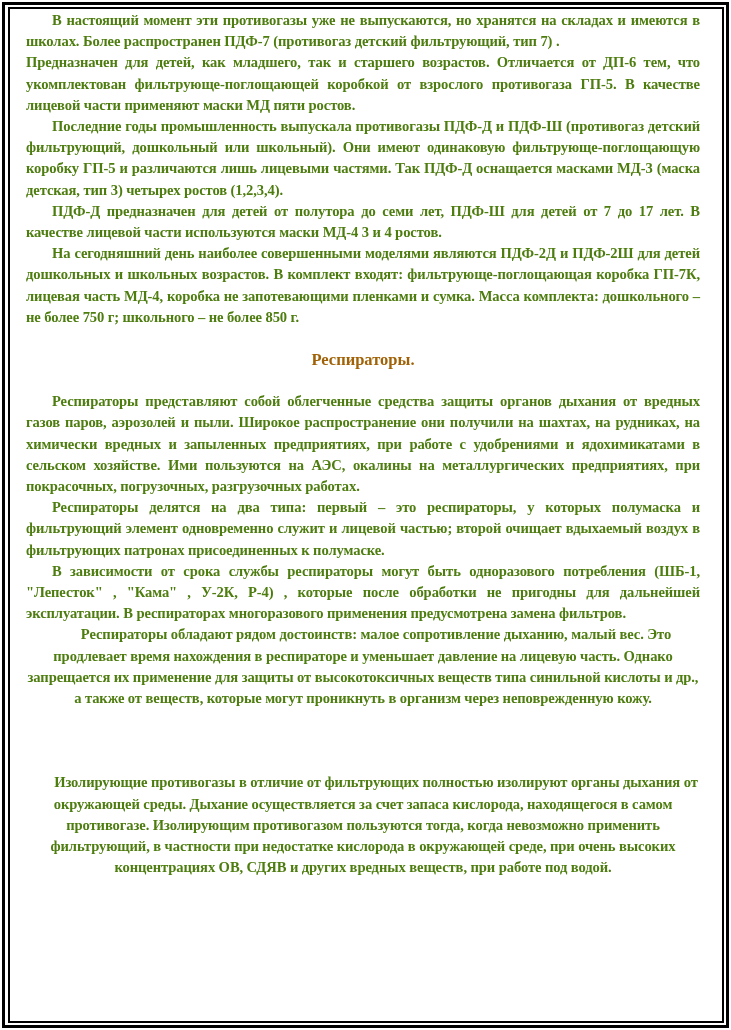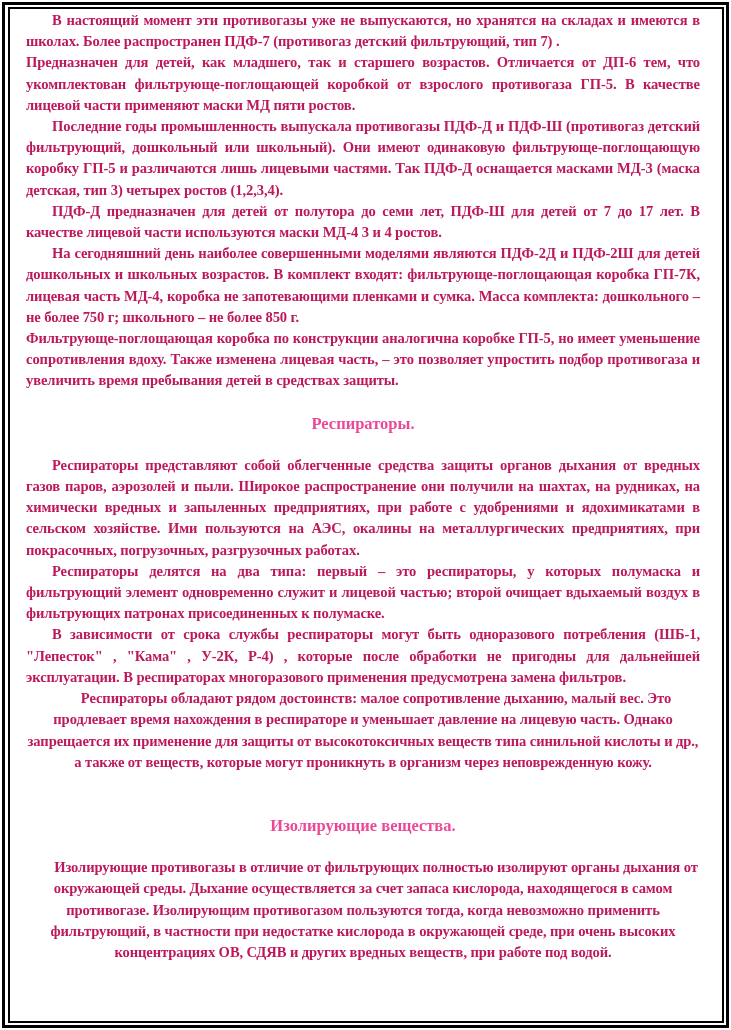--- a/index.html
+++ b/index.html
@@ -45,68 +45,66 @@
     height: 1008px;
     box-sizing: border-box;
     padding: 0 8px 0 8px;
     overflow: hidden;
   }
   p.para {
     margin: 0;
     font-size: 14.6px;
     line-height: 21.2px;
     font-weight: bold;
-    color: #be185d;
+    color: #4d7c0f;
     letter-spacing: -0.1px;
     word-spacing: 0px;
   }
   p.just {
     text-align: justify;
     text-justify: inter-word;
   }
   p.left {
     text-align: center;
   }
   p.indent {
     text-indent: 26px;
   }
   h2.heading {
     margin: 0;
     font-size: 16.5px;
     line-height: 21.2px;
     font-weight: bold;
     text-align: center;
-    color: #ec4899;
+    color: #a16207;
     letter-spacing: 0px;
   }
   .spacer-lg { height: 21px; }
   .spacer-xl { height: 42px; }
 </style>
 </head>
 <body>
 
 <div id="page">
 
   <div id="frame-outer"></div>
   <div id="frame-inner"></div>
 
   <div id="content">
 
   <p class="para just indent">В настоящий момент эти противогазы уже не выпускаются, но хранятся на складах и имеются в школах.   Более распространен ПДФ-7 (противогаз детский фильтрующий, тип 7) .</p>
       <p class="para just">Предназначен для детей, как младшего, так и старшего возрастов. Отличается от ДП-6 тем, что укомплектован фильтрующе-поглощающей коробкой от взрослого противогаза ГП-5. В качестве лицевой части применяют маски МД пяти ростов.</p>
       <p class="para just indent">Последние годы промышленность выпускала противогазы ПДФ-Д и ПДФ-Ш (противогаз детский фильтрующий, дошкольный или школьный). Они имеют одинаковую фильтрующе-поглощающую коробку ГП-5 и различаются лишь лицевыми частями. Так ПДФ-Д оснащается масками МД-3 (маска детская, тип 3) четырех ростов (1,2,3,4).</p>
       <p class="para just indent">ПДФ-Д предназначен для детей от полутора до семи лет, ПДФ-Ш для детей от 7 до 17 лет. В качестве лицевой части используются маски МД-4 3 и 4 ростов.</p>
       <p class="para just indent">На сегодняшний день наиболее совершенными моделями являются ПДФ-2Д и ПДФ-2Ш для детей дошкольных и школьных возрастов. В комплект входят: фильтрующе-поглощающая коробка ГП-7К, лицевая часть МД-4, коробка не запотевающими пленками и сумка. Масса комплекта: дошкольного – не более 750 г; школьного – не более 850 г.</p>
-      <p class="para just">Фильтрующе-поглощающая коробка по конструкции аналогична коробке ГП-5, но имеет уменьшение сопротивления вдоху. Также изменена лицевая часть, – это позволяет упростить подбор противогаза и увеличить время пребывания детей в средствах защиты.</p>
       <div class="spacer-lg"></div>
       <h2 class="heading">Респираторы.</h2>
       <div class="spacer-lg"></div>
       <p class="para just indent">Респираторы представляют собой облегченные средства защиты органов дыхания от вредных газов паров, аэрозолей и пыли. Широкое распространение они получили на шахтах, на рудниках, на химически вредных и запыленных предприятиях, при работе с удобрениями и ядохимикатами в сельском хозяйстве. Ими пользуются на АЭС, окалины на металлургических предприятиях, при покрасочных, погрузочных, разгрузочных работах.</p>
       <p class="para just indent">Респираторы делятся на два типа: первый – это респираторы, у которых полумаска и фильтрующий элемент одновременно служит и лицевой частью; второй очищает вдыхаемый воздух в фильтрующих патронах присоединенных к полумаске.</p>
       <p class="para just indent">В зависимости от срока службы респираторы могут быть одноразового потребления (ШБ-1, "Лепесток" , "Кама" , У-2К, Р-4) , которые после обработки не пригодны для дальнейшей эксплуатации. В респираторах многоразового применения предусмотрена замена фильтров.</p>
       <p class="para left indent">Респираторы обладают рядом достоинств: малое сопротивление дыханию, малый вес. Это продлевает время нахождения в респираторе и уменьшает давление на лицевую часть. Однако запрещается их применение для защиты от высокотоксичных веществ типа синильной кислоты и др., а также от веществ, которые могут проникнуть в организм через неповрежденную кожу.</p>
       <div class="spacer-xl"></div>
-      <h2 class="heading">Изолирующие вещества.</h2>
       <div class="spacer-lg"></div>
       <p class="para left indent">Изолирующие противогазы в отличие от фильтрующих полностью изолируют органы дыхания от окружающей среды. Дыхание осуществляется за счет запаса кислорода, находящегося в самом противогазе. Изолирующим противогазом пользуются тогда, когда невозможно применить фильтрующий, в частности при недостатке кислорода в окружающей среде, при очень высоких концентрациях ОВ, СДЯВ и других вредных веществ, при работе под водой.</p>
     </div>
 
 </div>
 
 </body></html>

